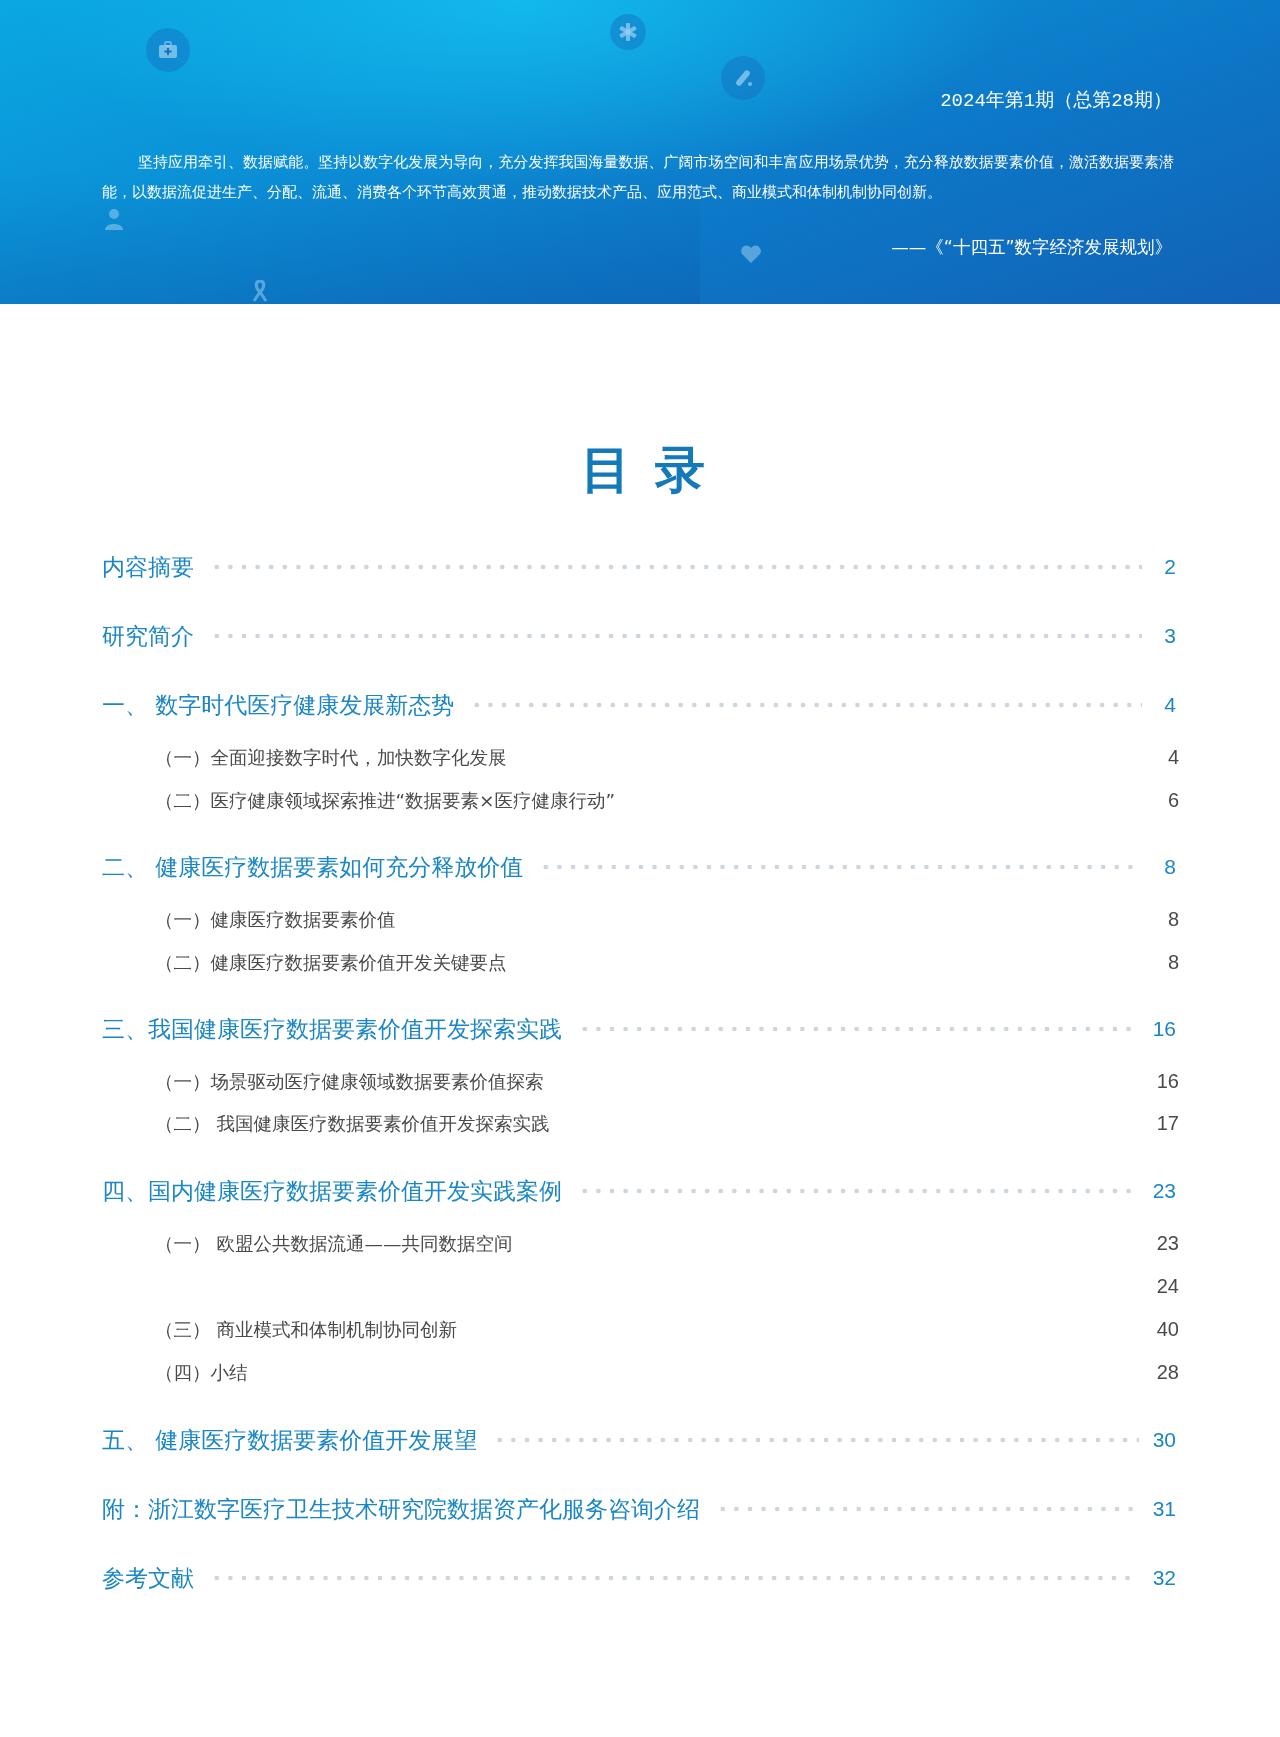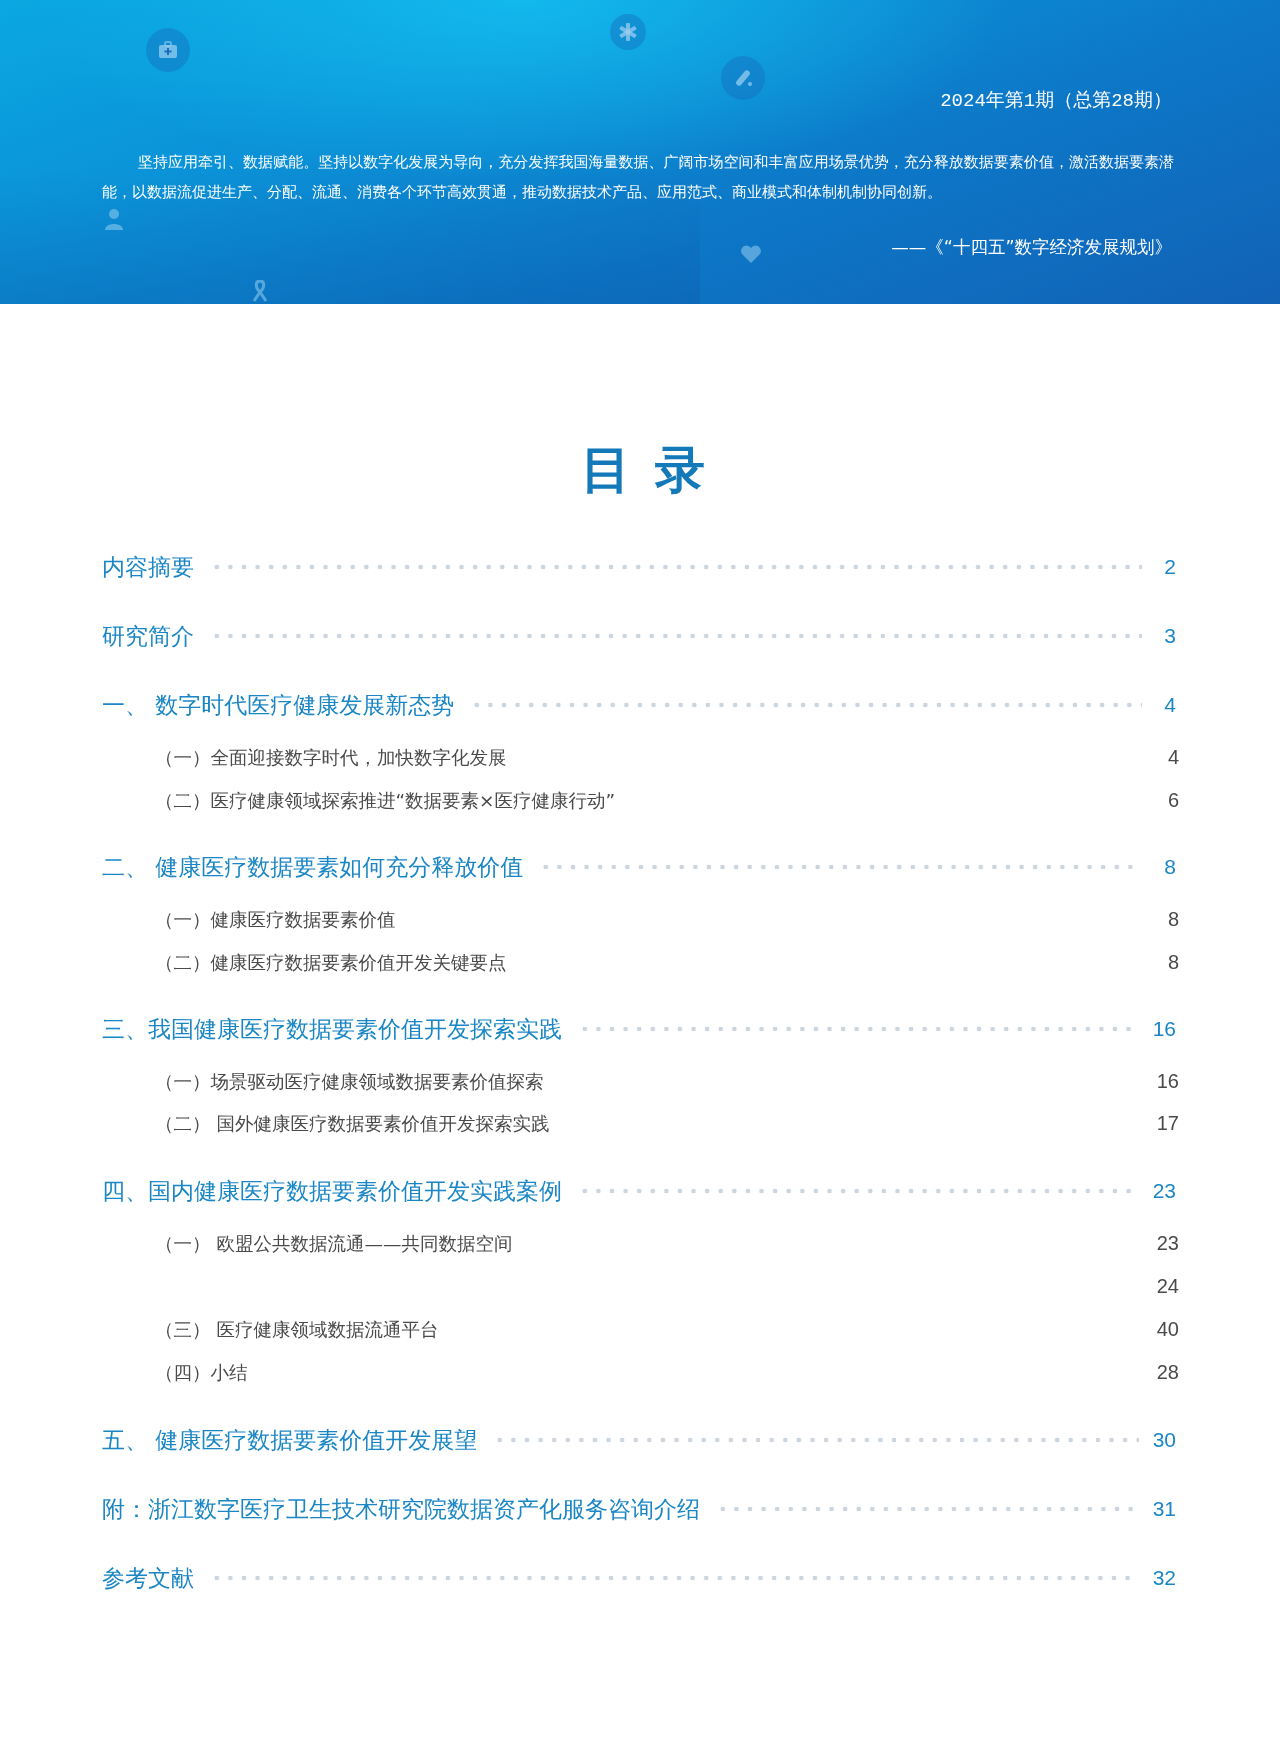--- a/index.html
+++ b/index.html
@@ -176,40 +176,40 @@
     <span class="label">三、我国健康医疗数据要素价值开发探索实践</span>
     <span class="leader"></span>
     <span class="page">16</span>
   </div>
   <div class="row sub" style="top:1066px">
     <span class="label">（一）场景驱动医疗健康领域数据要素价值探索</span>
     <span class="spacer"></span>
     <span class="page">16</span>
   </div>
   <div class="row sub" style="top:1108px">
-    <span class="label">（二） 国外健康医疗数据要素价值开发探索实践</span>
+    <span class="label">（二） 我国健康医疗数据要素价值开发探索实践</span>
     <span class="spacer"></span>
     <span class="page">17</span>
   </div>
   <div class="row main" style="top:1176px">
     <span class="label">四、国内健康医疗数据要素价值开发实践案例</span>
     <span class="leader"></span>
     <span class="page">23</span>
   </div>
   <div class="row sub" style="top:1228px">
     <span class="label">（一） 欧盟公共数据流通——共同数据空间</span>
     <span class="spacer"></span>
     <span class="page">23</span>
   </div>
   <div class="row sub" style="top:1271px">
     <span class="spacer"></span>
     <span class="page">24</span>
   </div>
   <div class="row sub" style="top:1314px">
-    <span class="label">（三） 医疗健康领域数据流通平台</span>
+    <span class="label">（三） 商业模式和体制机制协同创新</span>
     <span class="spacer"></span>
     <span class="page">40</span>
   </div>
   <div class="row sub" style="top:1357px">
     <span class="label">（四）小结</span>
     <span class="spacer"></span>
     <span class="page">28</span>
   </div>
   <div class="row main" style="top:1425px">
     <span class="label">五、 健康医疗数据要素价值开发展望</span>

